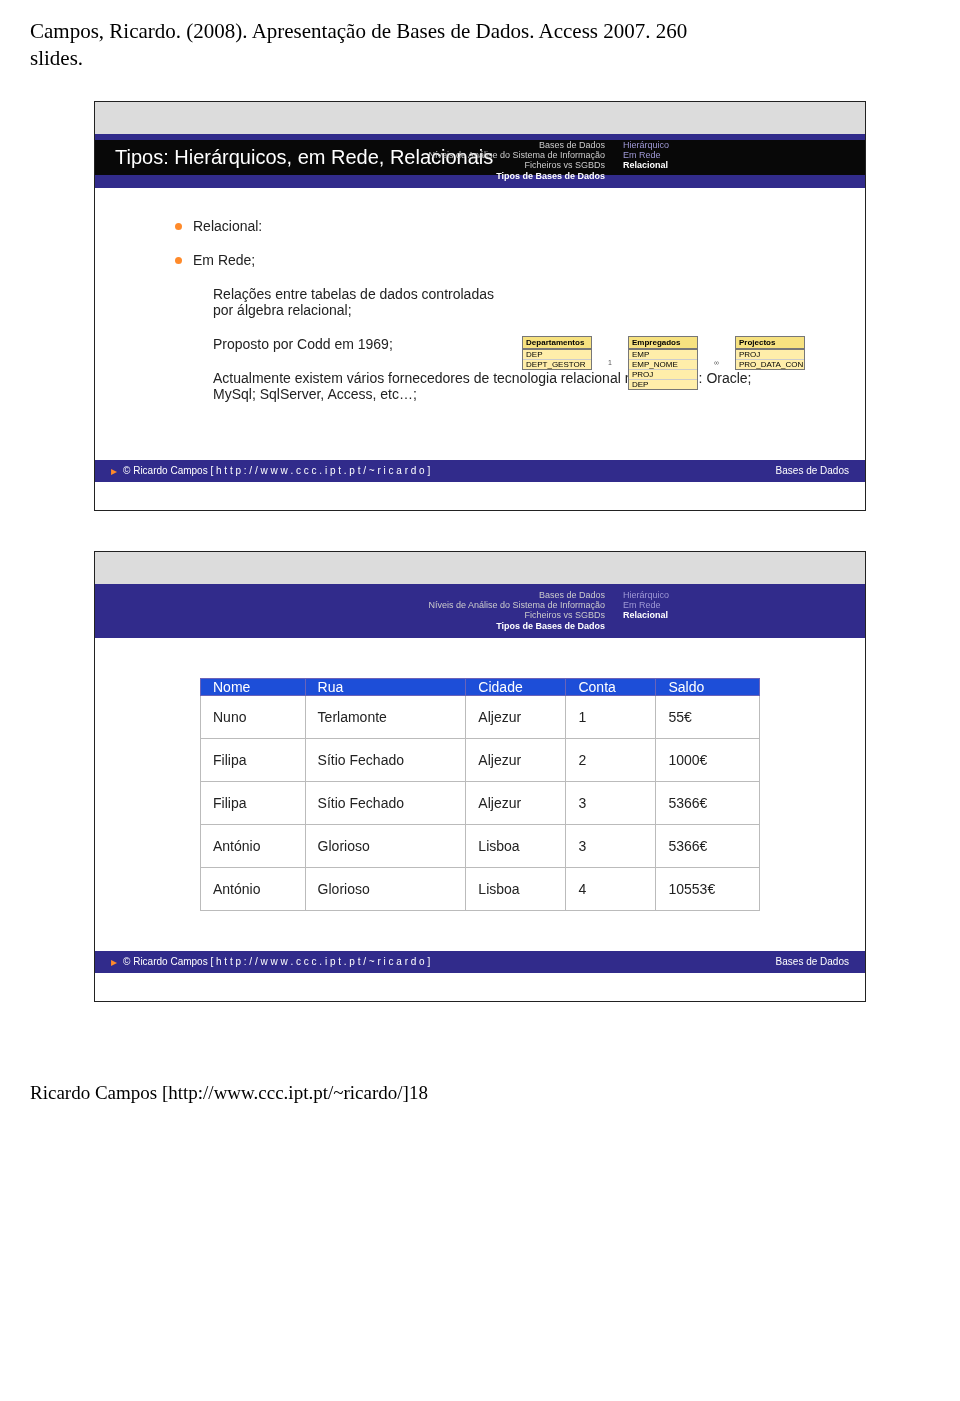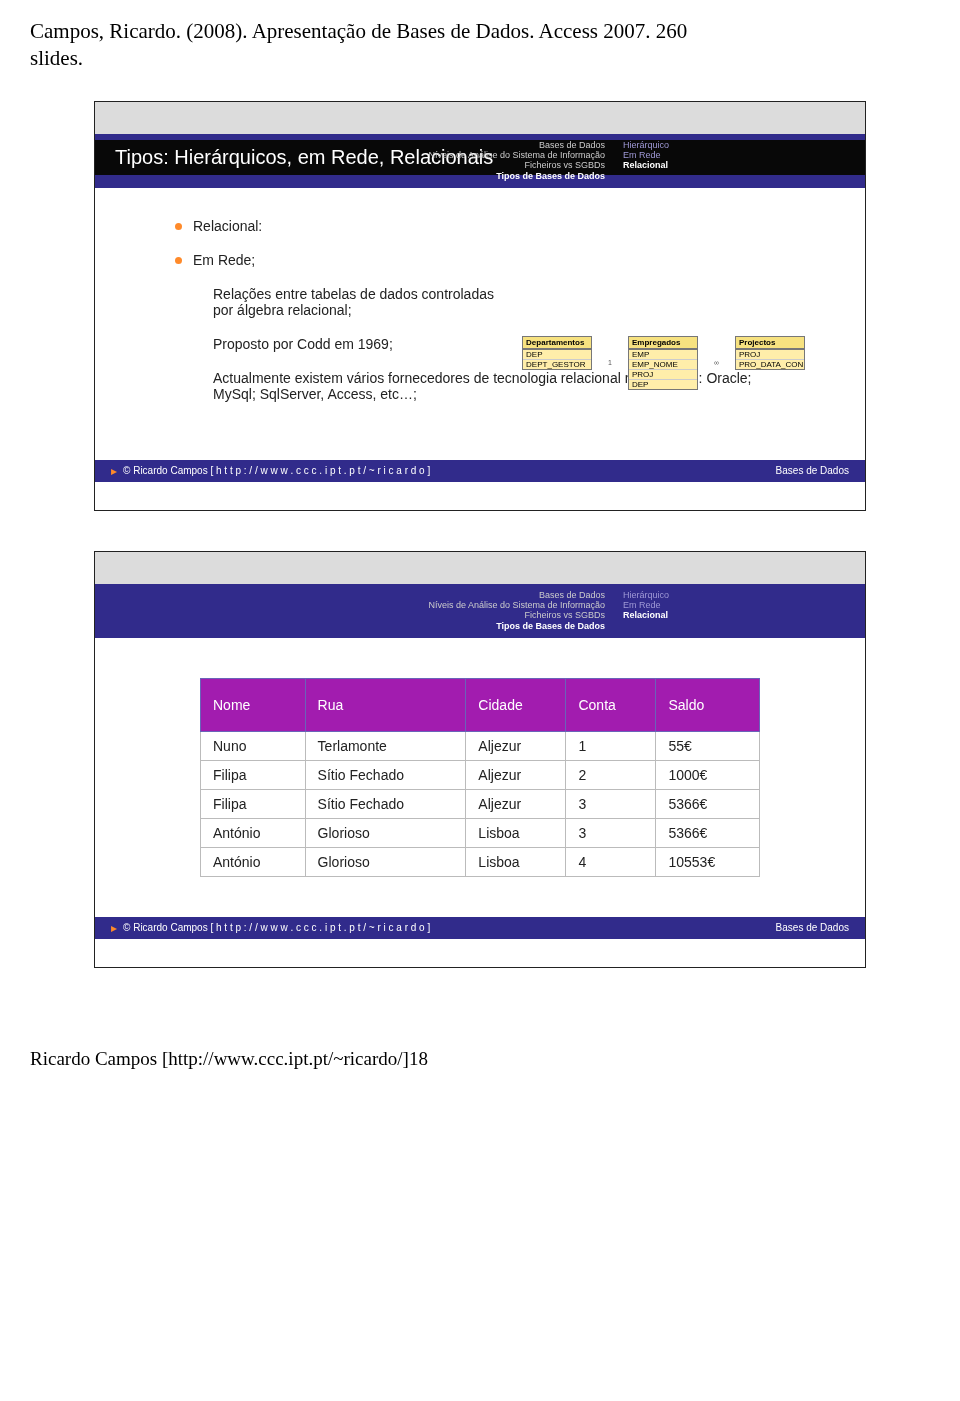--- a/index.html
+++ b/index.html
@@ -111,31 +111,31 @@
   }
   .slide-footer .left { display: flex; align-items: center; gap: 6px; }
   .slide-footer .chev { color: #ff8a2a; font-size: 12px; }
   
   .data-table {
     border-collapse: collapse;
     margin: 10px auto 0 auto;
     width: 560px;
   }
   .data-table th {
-    background: #a21caf;
+    background: #1d4ed8;
     color: #fff;
     font-weight: normal;
     font-size: 14px;
     text-align: left;
-    padding: 18px 12px;
+    padding: 0 12px;
     border: 1px solid #6a63b9;
   }
   .data-table td {
     font-size: 14px;
-    padding: 6px 12px;
+    padding: 13px 12px;
     border: 1px solid #bbb;
     border-top: none;
     color: #222;
   }
   .data-table tr td { border-bottom: 1px solid #bbb; }
   .intro-text { margin-bottom: 18px; }
   .page-footer {
     padding: 40px 16px 30px 30px;
     display: flex;
     justify-content: flex-start;

